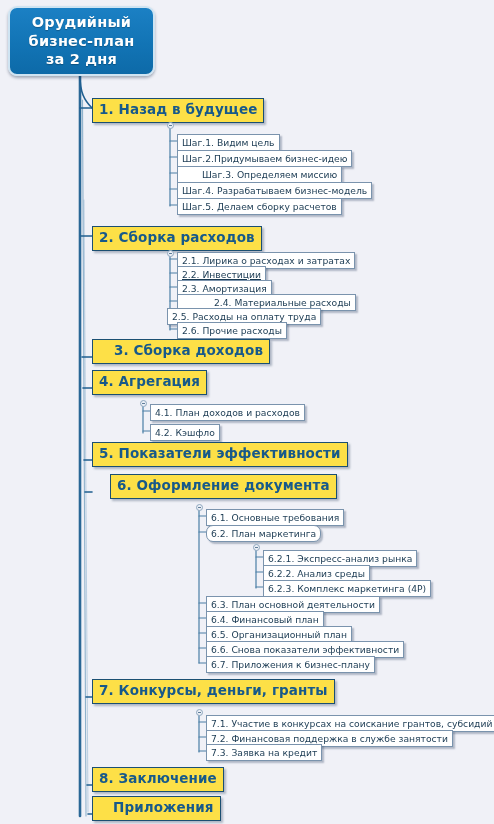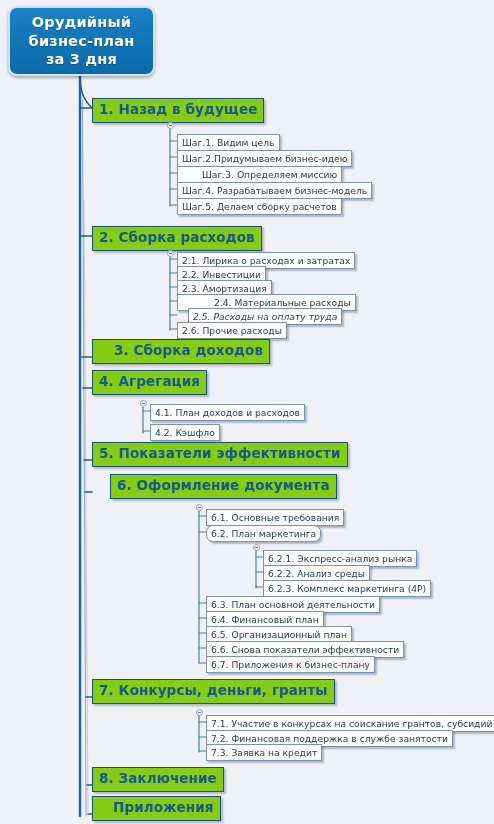--- a/index.html
+++ b/index.html
@@ -52,21 +52,21 @@
     font-size: 14.5px;
     line-height: 1.28;
     letter-spacing: 0.2px;
     text-shadow: 0 1px 1px rgba(0,0,0,0.25);
   }
 
   
   .l1-node {
     position: absolute;
     box-sizing: border-box;
-    background: #84cc16;
+    background: #fde047;
     border: 1.6px solid #1b4f72;
     box-shadow: 2px 2px 2px rgba(40,60,90,0.33);
     color: #17598a;
     font-weight: bold;
     font-size: 13.5px;
     line-height: 1;
     padding: 4px 6px 5px 6px;
     white-space: nowrap;
     letter-spacing: 0.1px;
     text-align: center;
@@ -181,41 +181,41 @@
       <path d="M199 722 L206 722" stroke="#4a7fa5" stroke-width="1.2"></path>
       <path d="M199 737 L206 737" stroke="#4a7fa5" stroke-width="1.2"></path>
       <path d="M199 751 L206 751" stroke="#4a7fa5" stroke-width="1.2"></path>
     </g>
   </svg>
 
   <div class="root-node">
     <div>
       <div>Орудийный</div>
       <div>бизнес-план</div>
-      <div>за 3 дня</div>
+      <div>за 2 дня</div>
     </div>
   </div>
 
   <div class="l1-node" style="left:92px; top:98px;">1. Назад в будущее</div>
   <div class="collapse-dot" style="left:167px; top:122px;"></div>
 
   <div class="l2-node" style="left:177px; top:134px;">Шаг.1. Видим цель</div>
   <div class="l2-node" style="left:177px; top:150px;text-align:right;">Шаг.2.Придумываем бизнес-идею</div>
   <div class="l2-node" style="left:177px; top:166px;padding-left:24px;">Шаг.3. Определяем миссию</div>
   <div class="l2-node" style="left:177px; top:182px;">Шаг.4. Разрабатываем бизнес-модель</div>
   <div class="l2-node" style="left:177px; top:198px;">Шаг.5. Делаем сборку расчетов</div>
 
   <div class="l1-node" style="left:92px; top:226px;">2. Сборка расходов</div>
   <div class="collapse-dot" style="left:167px; top:250px;"></div>
 
   <div class="l2-node" style="left:177px; top:252px;">2.1. Лирика о расходах и затратах</div>
-  <div class="l2-node" style="left:177px; top:266px;">2.2. Инвестиции</div>
+  <div class="l2-node" style="left:177px; top:266px;text-decoration:underline;">2.2. Инвестиции</div>
   <div class="l2-node" style="left:177px; top:280px;">2.3. Амортизация</div>
   <div class="l2-node" style="left:177px; top:294px;padding-left:36px;">2.4. Материальные расходы</div>
-  <div class="l2-node" style="left:188px; top:308px;font-style:italic;">2.5. Расходы на оплату труда</div>
+  <div class="l2-node" style="left:167px; top:308px;">2.5. Расходы на оплату труда</div>
   <div class="l2-node" style="left:177px; top:322px;">2.6. Прочие расходы</div>
 
   <div class="l1-node" style="left:92px; top:339px;padding-left:21px;">3. Сборка доходов</div>
 
   <div class="l1-node" style="left:92px; top:370px;">4. Агрегация</div>
   <div class="collapse-dot" style="left:140px; top:400px;"></div>
 
   <div class="l2-node" style="left:150px; top:404px;">4.1. План доходов и расходов</div>
   <div class="l2-node" style="left:150px; top:424px;">4.2. Кэшфло</div>
 

